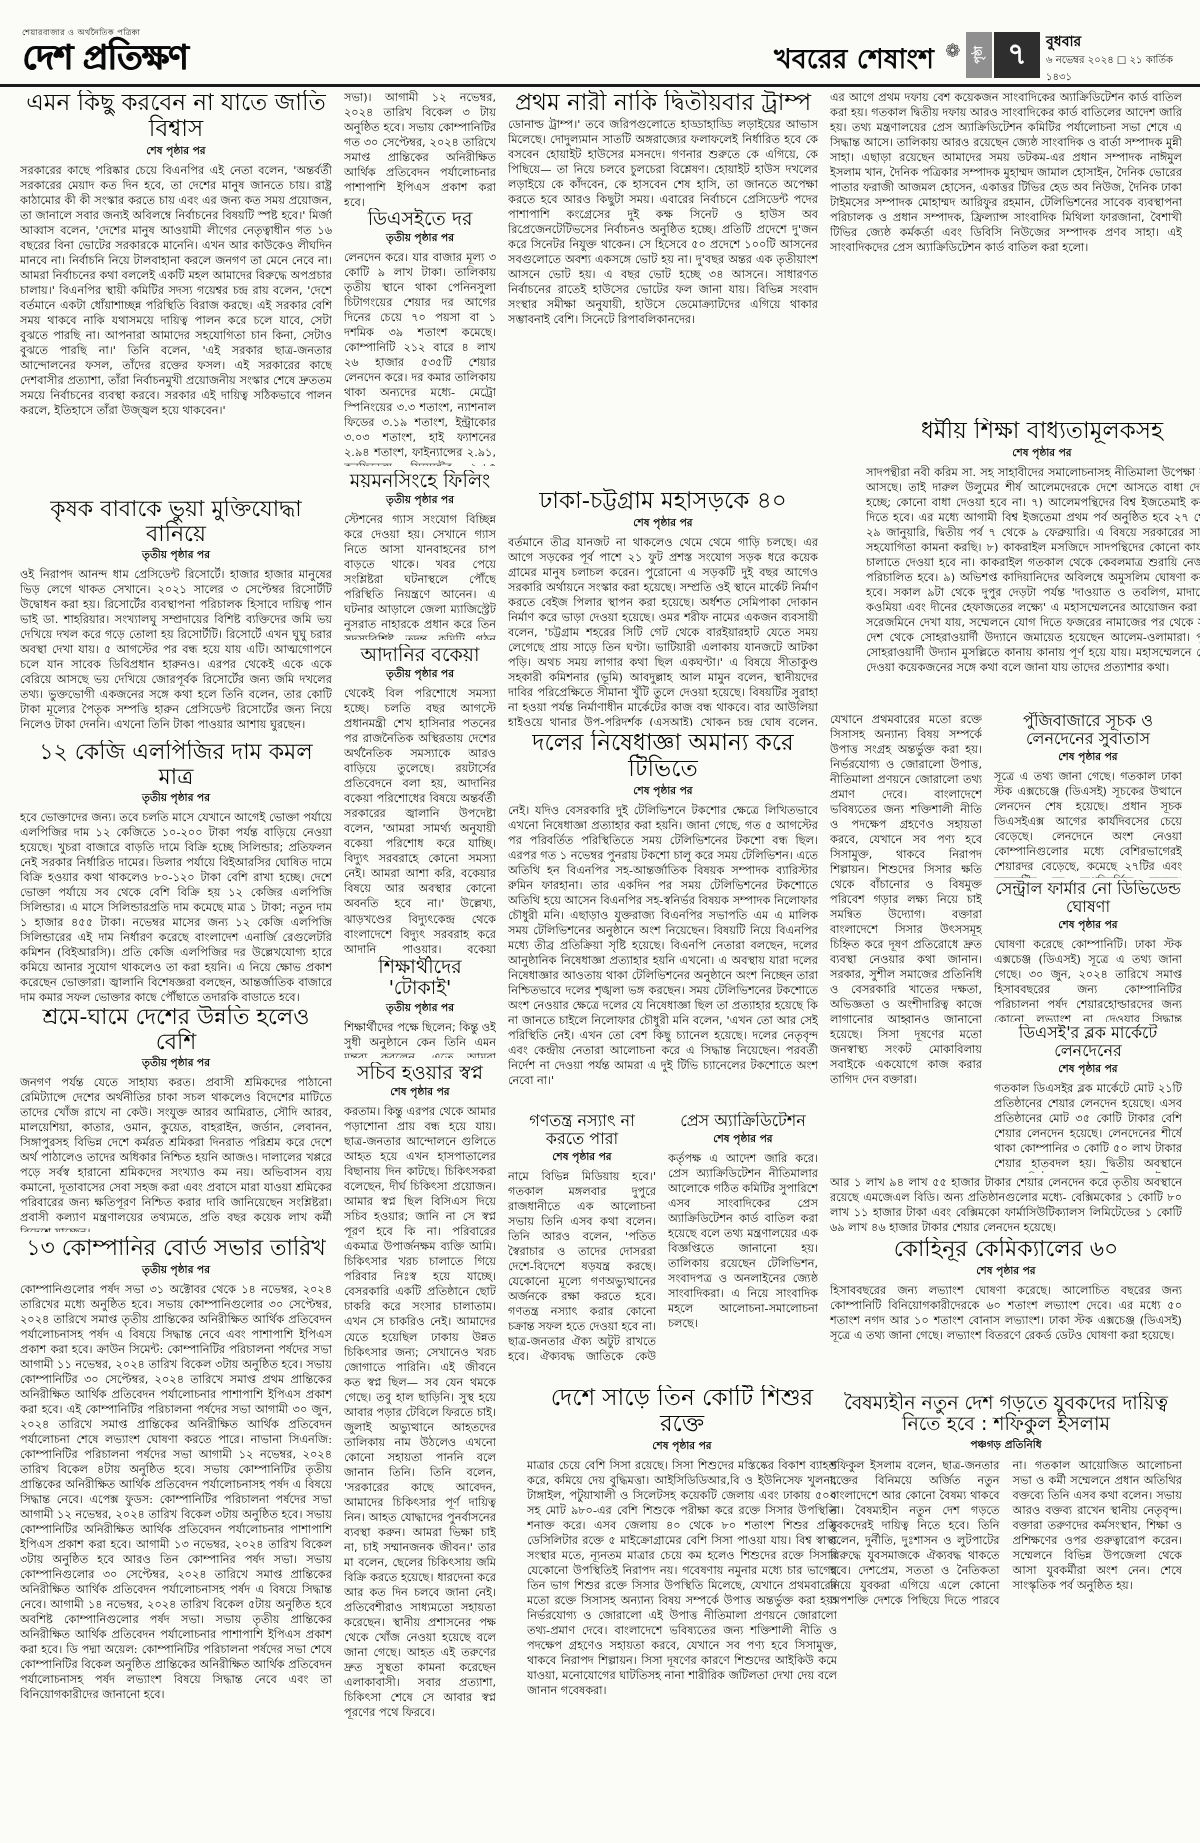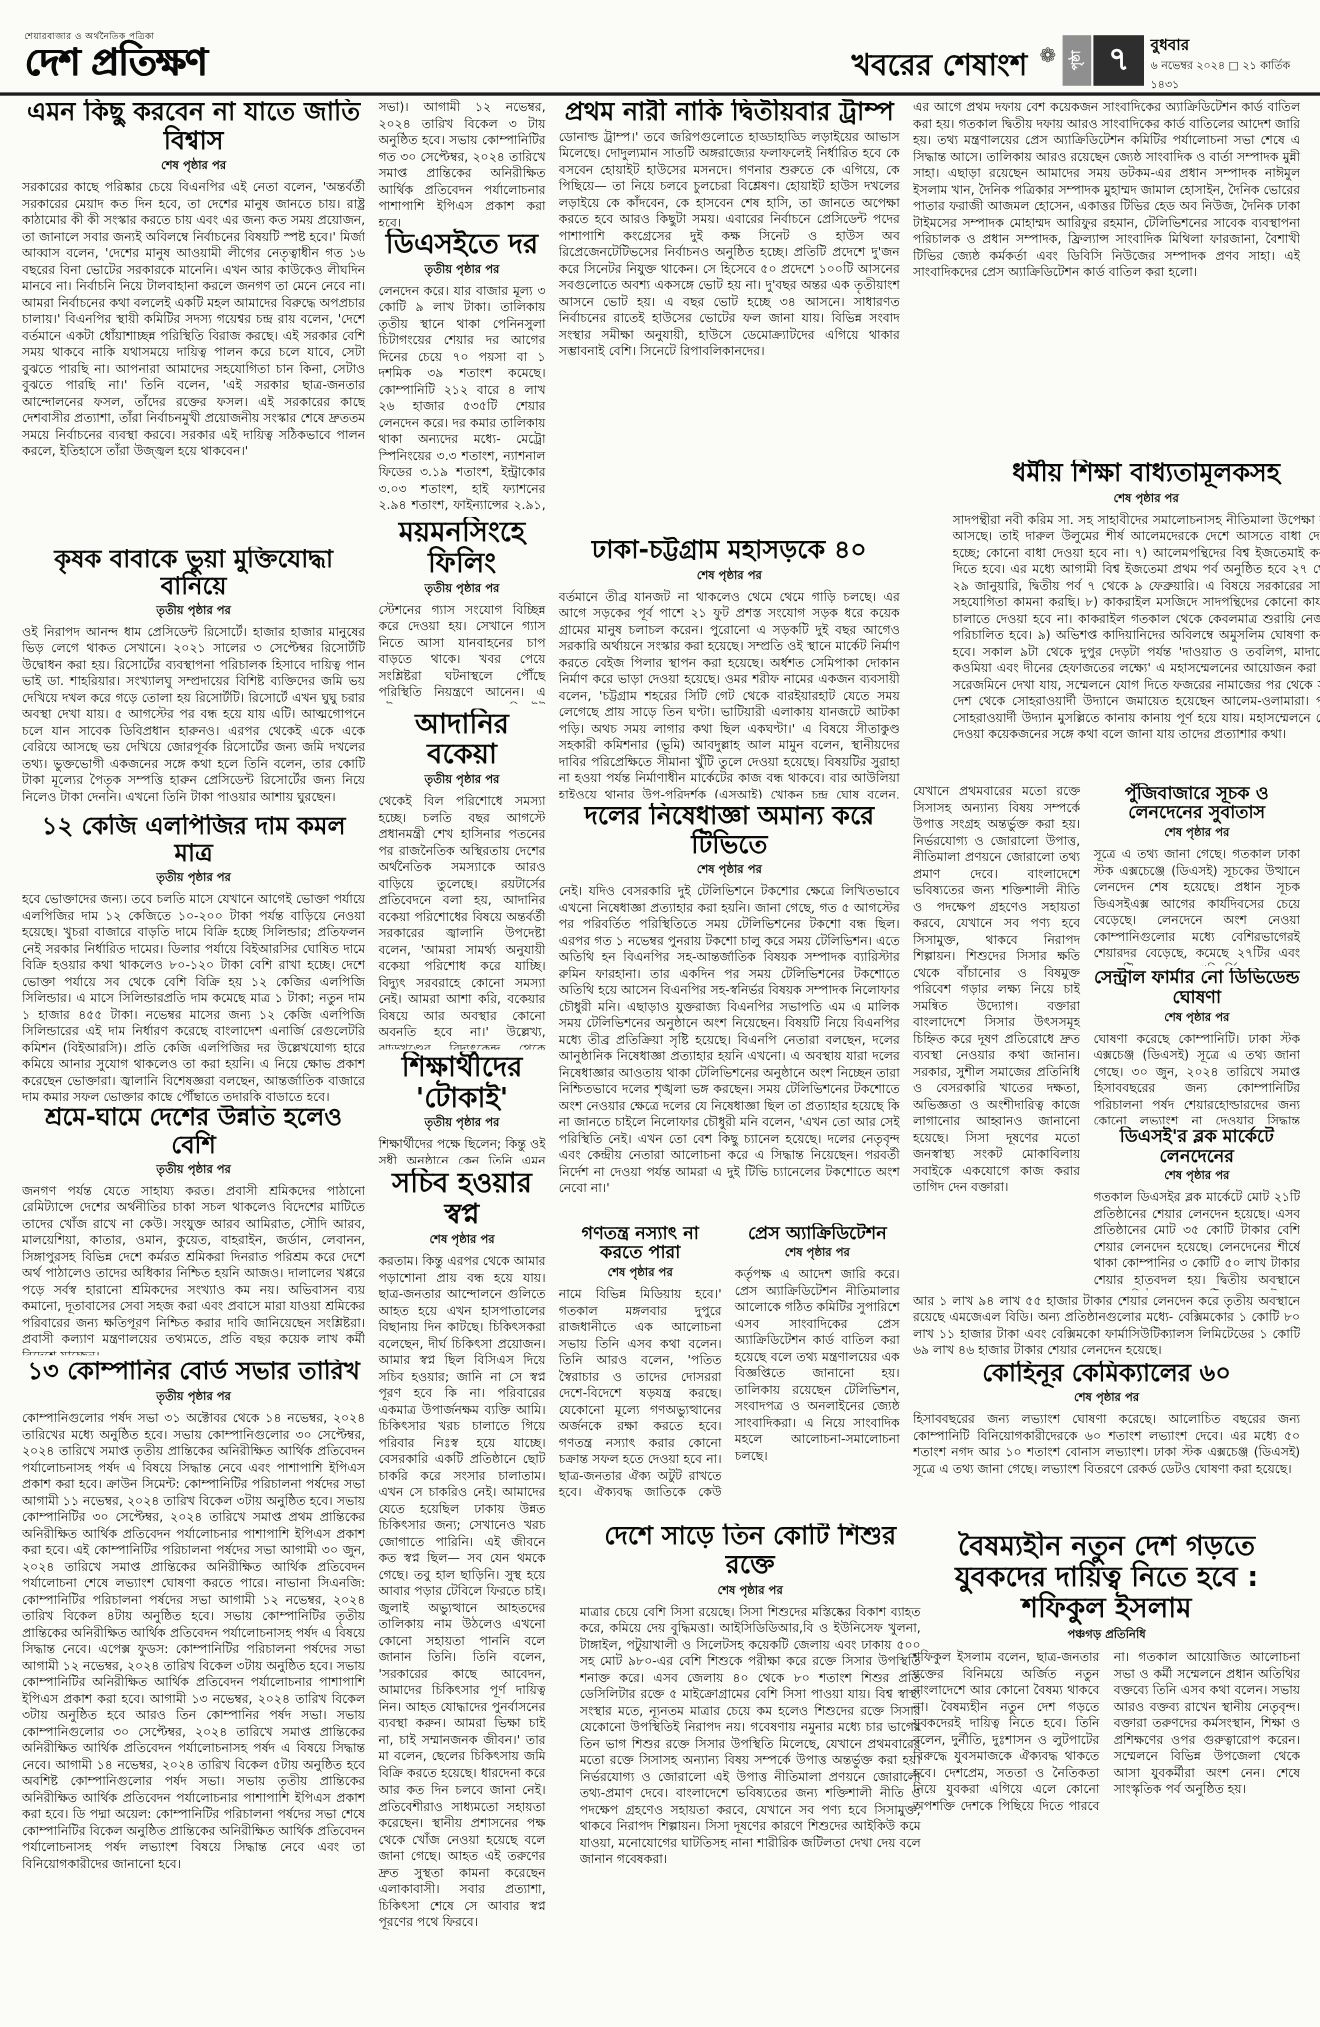--- a/index.html
+++ b/index.html
@@ -22,24 +22,24 @@
   .page-label-box span{writing-mode:vertical-rl;transform:rotate(180deg);color:#fff;font-size:11px;font-weight:bold;}
   .page-number-box{position:absolute;right:160px;top:32px;width:46px;height:46px;background:#2e2e2e;
         display:flex;align-items:center;justify-content:center;}
   .page-number-box span{color:#fff;font-size:30px;font-weight:bold;}
   .date-block{position:absolute;right:18px;top:33px;width:136px;}
   .day{font-size:14px;font-weight:bold;color:#0a0a0a;line-height:1.2;}
   .date{font-size:10px;color:#222;margin-top:2px;}
   .header-rule{position:absolute;left:0;top:84px;width:1200px;height:3px;background:#1c1c1c;}
   
   .article{position:absolute;overflow:hidden;}
-  .hl{font-weight:bold;text-align:center;color:#0a0a0a;line-height:1.12;margin:0 0 1px 0;}
+  .hl{font-weight:normal;text-align:center;color:#0a0a0a;line-height:1.12;margin:0 0 1px 0;}
   .hl-xl{font-size:23px;}
   .hl-lg{font-size:22px;}
-  .hl-md{font-size:25px;}
+  .hl-md{font-size:19px;}
   .hl-sm{font-size:16px;}
   .cont{ text-align:center;font-size:10.5px;font-weight:bold;margin:1px 0 3px 0;color:#111;}
   .byline{text-align:center;font-size:10.5px;font-weight:bold;margin:2px 0 4px 0;color:#111;}
   .body{font-size:11.3px;line-height:1.33;text-align:justify;color:#141414;
         -webkit-hyphens:none;hyphens:none;word-break:break-word;}
   .two-col{column-count:2;column-gap:13px;}
   
   #a1{left:20px;top:90px;width:312px;height:403px;}
   #a2{left:20px;top:497px;width:312px;height:239px;}
   #a3{left:20px;top:740px;width:312px;height:261px;}

